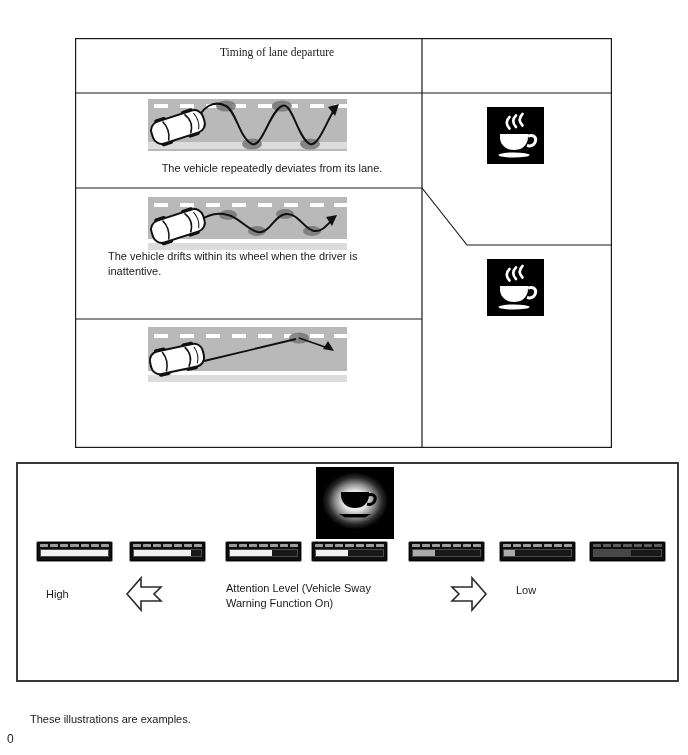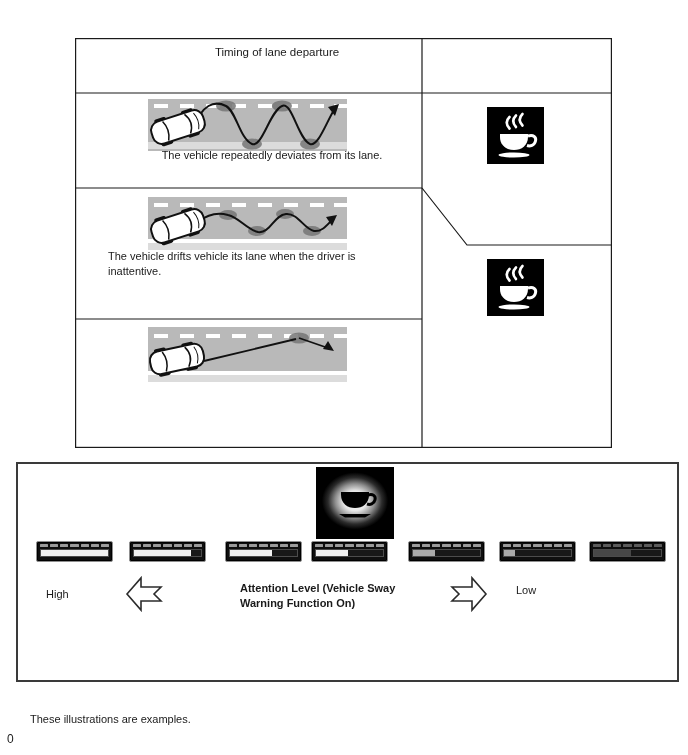--- a/index.html
+++ b/index.html
@@ -5,21 +5,21 @@
   html,body{margin:0;padding:0;background:#fff;}
   .page{position:relative;width:688px;height:755px;background:#ffffff;overflow:hidden;
         font-family:"Liberation Sans", sans-serif;color:#1a1a1a;}
   .abs{position:absolute;}
   .ml{white-space:pre-line;}
   .txt{font-size:11px;line-height:1.32;color:#1a1a1a;}
 
   
   .dtable{left:75px;top:38px;width:537px;height:410px;}
   .grid{left:0;top:0;}
-  .dtable .header{left:0;top:7px;width:404px;text-align:center;font-size:11.5px;}
+  .dtable .header{left:0;top:7px;width:404px;text-align:center;font-size:11.5px;font-family:Liberation Serif, serif;}
   .cap-center{text-align:center;}
   .road{left:73px;}
   .alert-icon{width:57px;height:57px;display:block;}
 
   
   .panel{left:16px;top:462px;width:663px;height:220px;border:2px solid #3a3a3a;box-sizing:border-box;background:#fff;}
   .glowbox{left:298px;top:3px;width:78px;height:72px;background:#000;}
   .glowbox .halo{position:absolute;left:0;top:0;right:0;bottom:0;
      background:radial-gradient(ellipse 36px 31px at 50% 47%, #ffffff 0%, #e8e8e8 32%, #8d8d8d 55%, #2b2b2b 75%, #000 92%);}
   .glowbox svg{position:absolute;left:0;top:0;}
@@ -28,21 +28,21 @@
          border-radius:2px;padding:2px 3px;box-sizing:border-box;box-shadow:inset 0 0 0 1px #000;}
   .gauge .segs{display:flex;gap:2px;height:3px;margin-bottom:2px;}
   .gauge .seg{flex:1;border-radius:0.5px;}
   .gauge .bar{height:8px;background:#181818;border:1px solid #4c4c4c;box-sizing:border-box;}
   .gauge .fill{height:100%;}
   .g0{left:18px;} .g1{left:111px;} .g2{left:207px;} .g3{left:293px;}
   .g4{left:390px;} .g5{left:481px;} .g6{left:571px;}
 
   .lbl-high{left:28px;top:123px;width:64px;text-align:left;}
   .arrow-left{left:107px;top:110px;}
-  .lbl-attention{left:222px;top:117px;width:190px;font-weight:bold;}
+  .lbl-attention{left:208px;top:117px;width:190px;}
   .arrow-right{left:432px;top:110px;}
   .lbl-low{left:498px;top:119px;}
   .lbl-off{left:567px;top:103px;width:90px;}
 
   .footer-note{left:30px;top:712px;}
   .page-mark{left:7px;top:732px;font-size:12px;}
 </style>
 </head>
 <body>
 
@@ -94,21 +94,21 @@
       <g fill="#757575" fill-opacity="0.85">
         <ellipse cx="78" cy="9" rx="10" ry="5.5"></ellipse>
           <ellipse cx="134" cy="9" rx="10" ry="5.5"></ellipse>
         <ellipse cx="104" cy="47" rx="10" ry="5.5"></ellipse>
           <ellipse cx="162" cy="47" rx="10" ry="5.5"></ellipse>
       </g>
       <path d="M46,30 C54,8 66,3 78,9 C88,14 92,42 104,47 C114,51 122,14 134,9 C144,4 150,42 162,47 C170,50 178,26 186,13" fill="none" stroke="#111" stroke-width="2"></path>
       <polygon points="191,7 180,10 187,19" fill="#111"></polygon>
       <use href="#car-shape" transform="translate(30,30) rotate(-18)"></use>
     </svg>
-    <div class="abs txt cap-center" style="left:0;top:110px;width:394px">The vehicle repeatedly deviates from its lane.</div>
+    <div class="abs txt cap-center" style="left:0;top:123px;width:394px">The vehicle repeatedly deviates from its lane.</div>
 
     <svg class="abs road" style="top:157px" width="199" height="58" viewBox="0 0 199 58">
       <rect x="0" y="2" width="199" height="42" fill="#b9b9b9"></rect>
       <g fill="#ffffff">
         <rect x="6" y="8" width="14" height="4"></rect>
           <rect x="32" y="8" width="14" height="4"></rect>
         <rect x="58" y="8" width="14" height="4"></rect>
           <rect x="84" y="8" width="14" height="4"></rect>
         <rect x="110" y="8" width="14" height="4"></rect>
           <rect x="136" y="8" width="14" height="4"></rect>
@@ -119,21 +119,21 @@
       <g fill="#757575" fill-opacity="0.85">
         <ellipse cx="80" cy="20" rx="9" ry="5"></ellipse>
           <ellipse cx="137" cy="19" rx="9" ry="5"></ellipse>
         <ellipse cx="109" cy="36" rx="9" ry="5"></ellipse>
           <ellipse cx="164" cy="36" rx="9" ry="5"></ellipse>
       </g>
       <path d="M46,32 C54,22 66,16 80,20 C92,23 98,34 110,37 C122,39 126,20 138,19 C150,18 156,34 166,36 C174,37 179,30 184,25" fill="none" stroke="#111" stroke-width="2"></path>
       <polygon points="189,20 178,22 184,31" fill="#111"></polygon>
       <use href="#car-shape" transform="translate(30,31) rotate(-18)"></use>
     </svg>
-    <div class="abs txt ml" style="left:33px;top:211px;width:305px">The vehicle drifts vehicle its lane when the driver is
+    <div class="abs txt ml" style="left:33px;top:211px;width:305px">The vehicle drifts within its wheel when the driver is
 inattentive.</div>
 
     <svg class="abs road" style="top:287px" width="199" height="58" viewBox="0 0 199 58">
       <rect x="0" y="2" width="199" height="44" fill="#b9b9b9"></rect>
       <g fill="#ffffff">
         <rect x="6" y="9" width="14" height="4"></rect>
           <rect x="32" y="9" width="14" height="4"></rect>
         <rect x="58" y="9" width="14" height="4"></rect>
           <rect x="84" y="9" width="14" height="4"></rect>
         <rect x="110" y="9" width="14" height="4"></rect>

